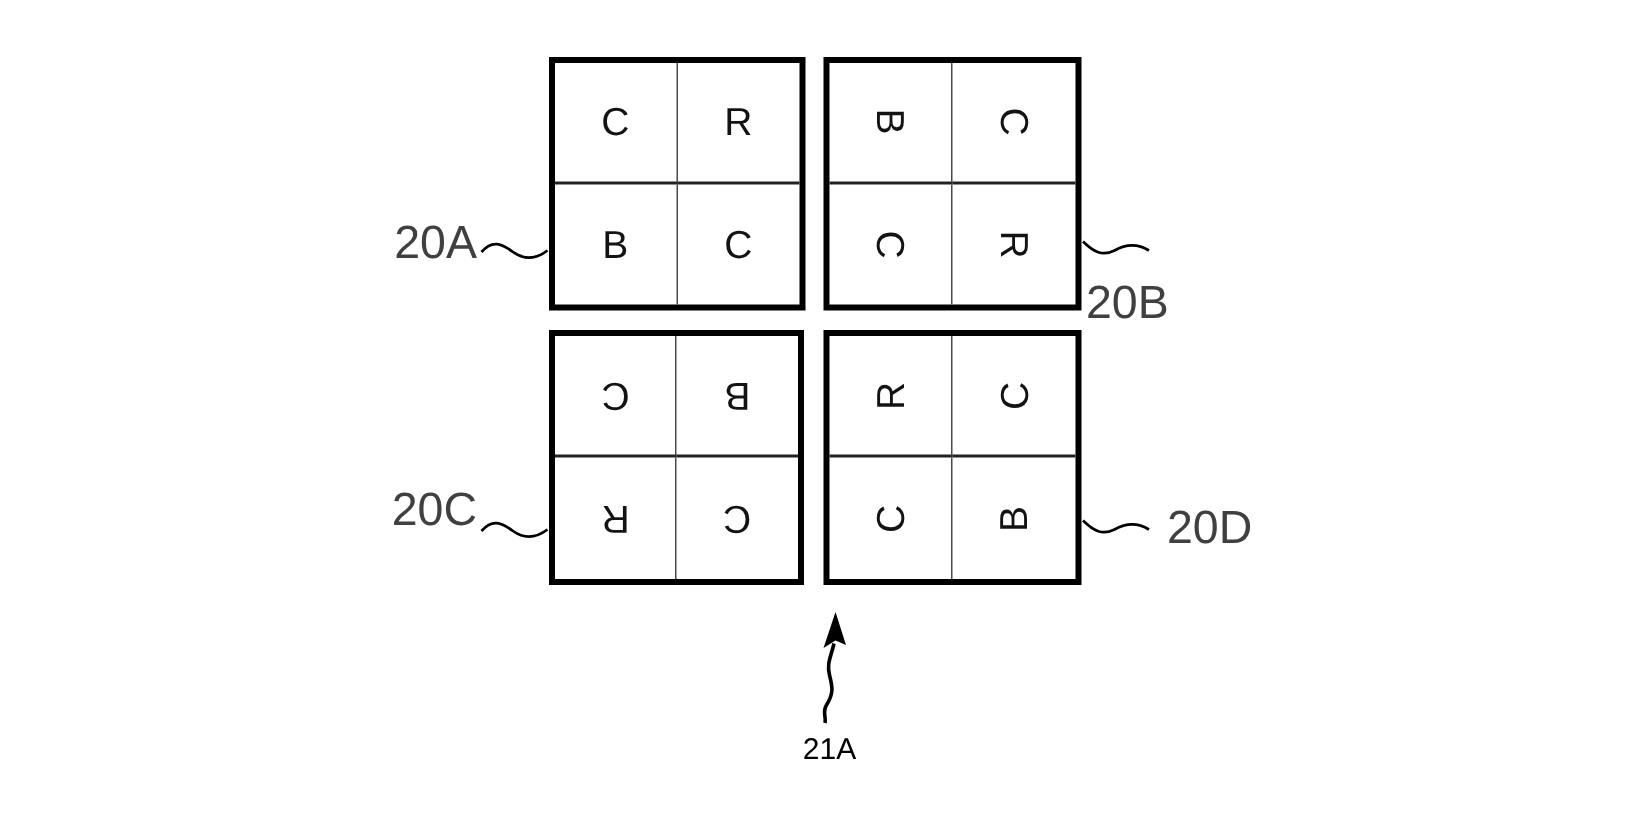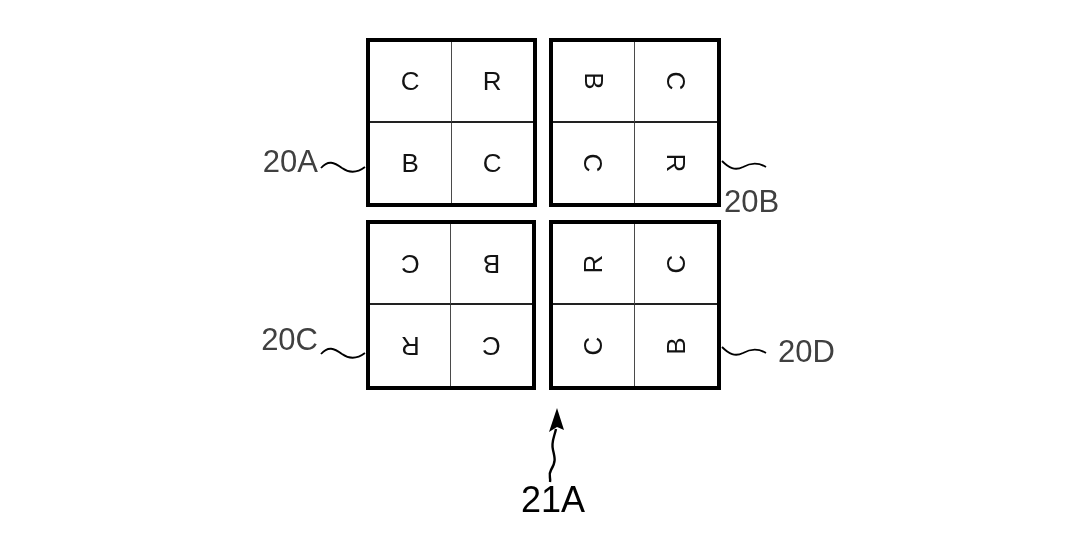--- a/index.html
+++ b/index.html
@@ -28,21 +28,21 @@
   }
   .rot90 {transform:rotate(90deg);}
   .rot180{transform:rotate(180deg);}
   .rot270{transform:rotate(-90deg);}
   .ref{
     position:absolute;font-size:31px;color:#404040;line-height:32px;
     white-space:nowrap;
   }
   .ref.right-align{text-align:right;}
   .ann{
-    position:absolute;font-size:36px;color:#000;line-height:34px;
+    position:absolute;font-size:20px;color:#000;line-height:34px;
     text-align:center;
   }
   .leader{position:absolute;}
 </style>
 </head>
 <body>
 
 <div class="canvas">
 
   <div class="grid gA">

